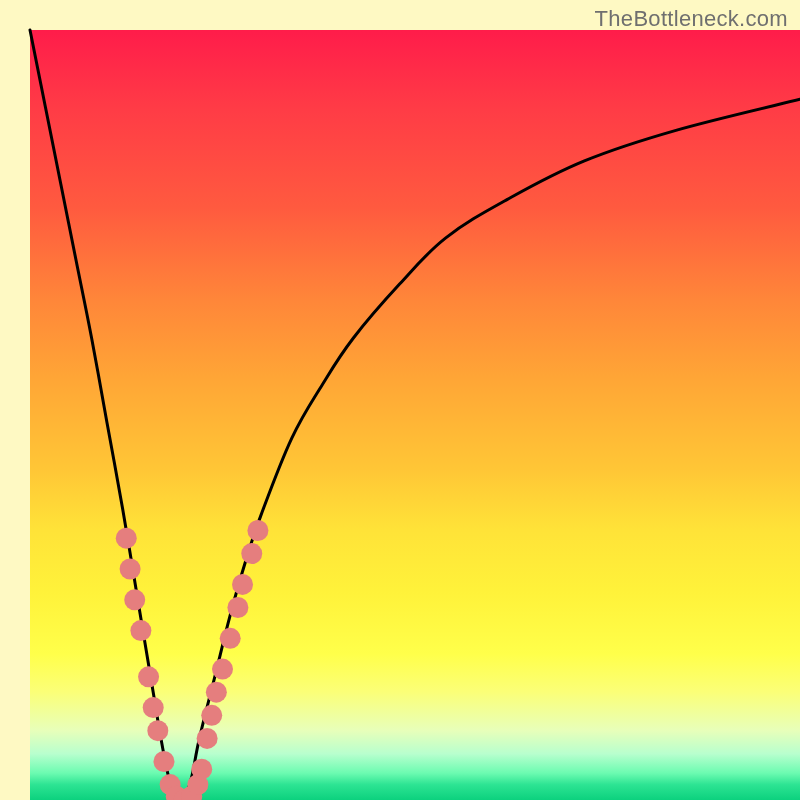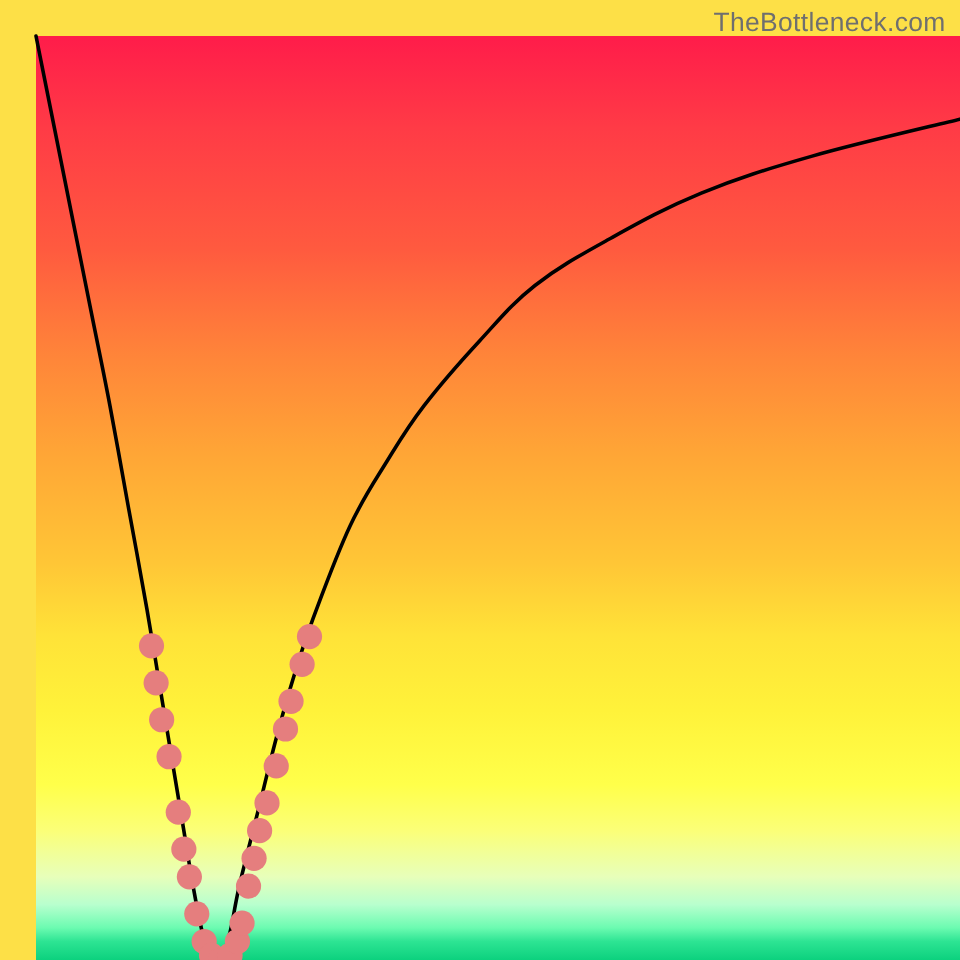--- a/index.html
+++ b/index.html
@@ -8,21 +8,21 @@
     width: 800px;
     height: 800px;
     overflow: hidden;
     background: #000;
     font-family: Arial, Helvetica, sans-serif;
   }
   .frame {
     position: relative;
     width: 800px;
     height: 800px;
-    background: #fde047;
+    background: #fef9c3;
   }
   .plot-area {
     position: absolute;
     left: 30px;
     top: 30px;
     width: 770px;
     height: 770px;
     background: linear-gradient(
       to bottom,
       #ff1c4a 0%,

